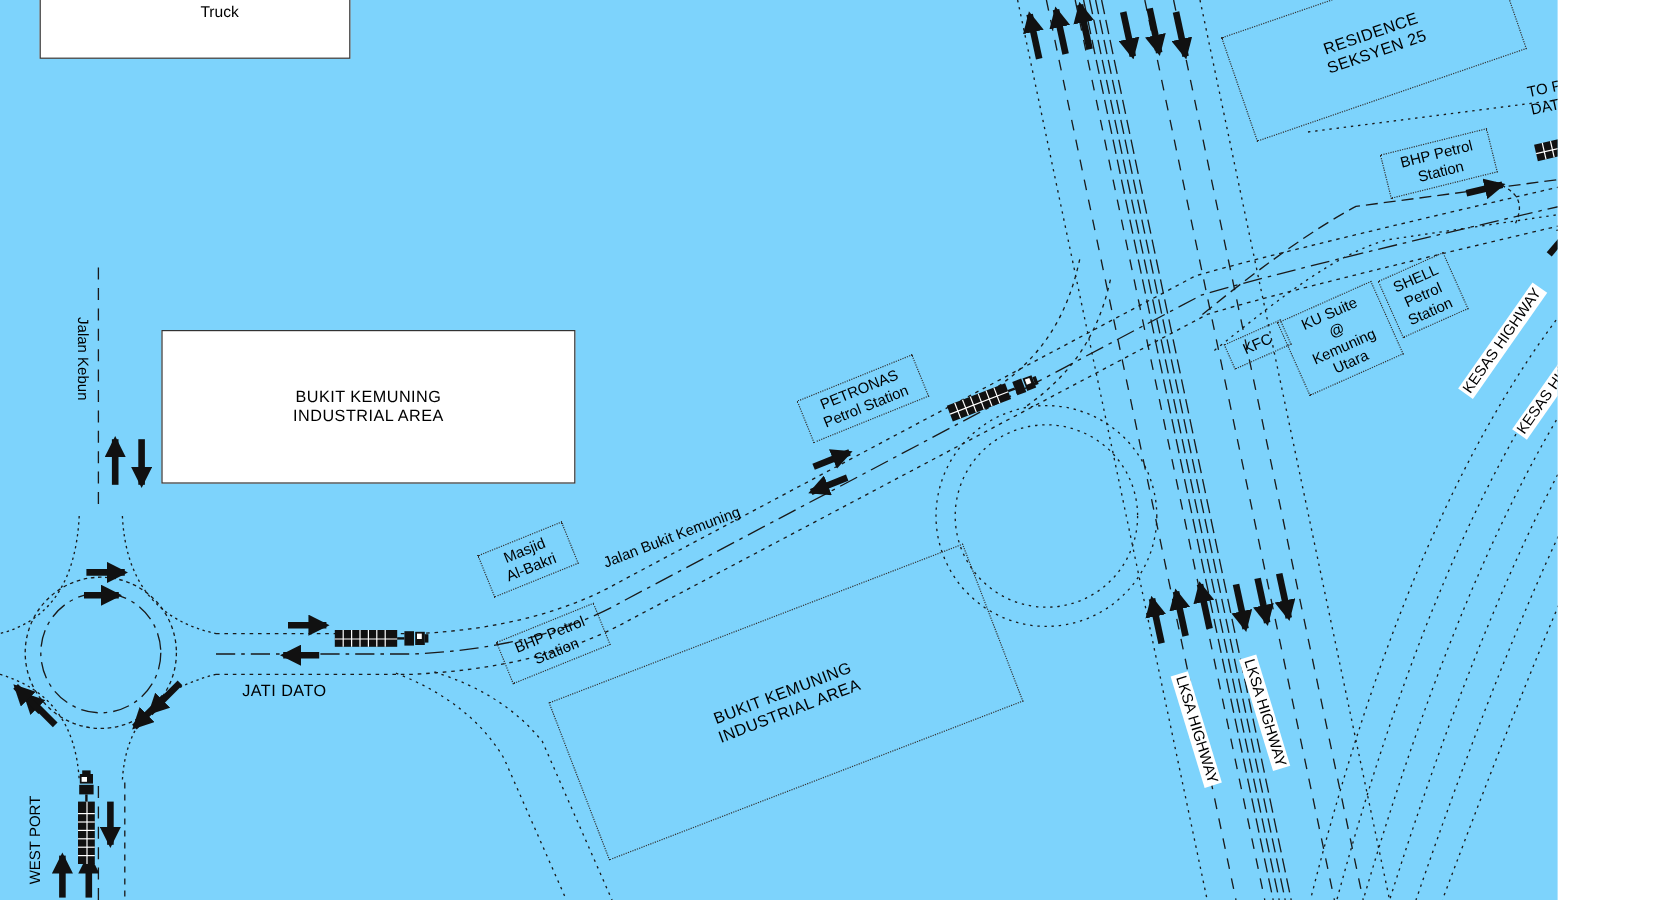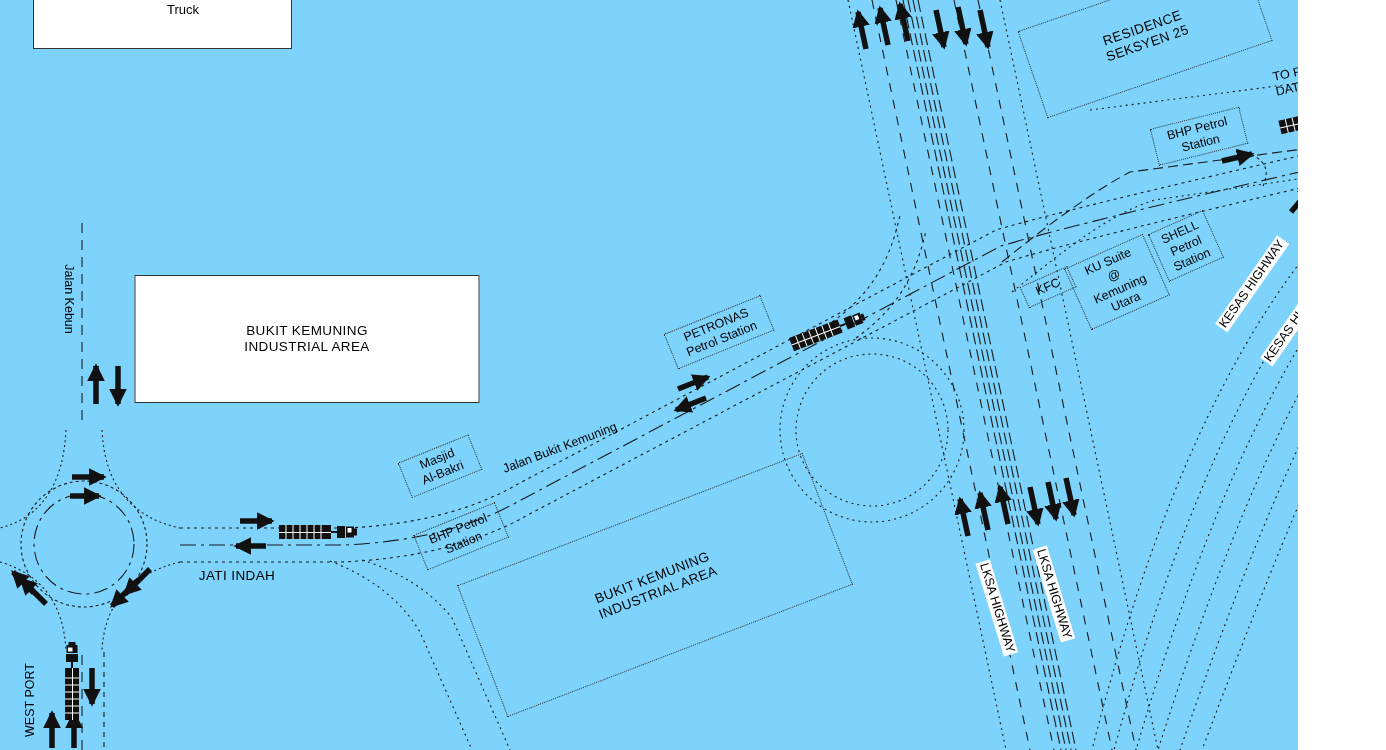--- a/index.html
+++ b/index.html
@@ -238,21 +238,21 @@
   <div class="lbl box" style="left:1186px;top:246px;--r:-24deg;width:48px">
     <div>SHELL</div>
     <div>Petrol</div>
     <div>Station</div>
   </div>
 
   <div class="lbl" style="left:69px;top:299px;--r:90deg">Jalan Kebun</div>
 
   <div class="lbl" style="left:560px;top:448px;--r:-21deg">Jalan Bukit Kemuning</div>
 
-  <div class="lbl big" style="left:237px;top:576px">JATI INDAH</div>
+  <div class="lbl big" style="left:237px;top:576px">JATI DATO</div>
 
   <div class="lbl" style="left:30px;top:700px;--r:-90deg">WEST PORT</div>
 
   <div class="lbl hwy" style="left:1252px;top:284px;--r:-55deg">KESAS HIGHWAY</div>
 
   <div class="lbl hwy" style="left:1297px;top:318px;--r:-55deg">KESAS HIGHWAY</div>
 
   <div class="lbl hwy" style="left:997px;top:608px;--r:73deg">LKSA HIGHWAY</div>
 
   <div class="lbl hwy" style="left:1054px;top:594px;--r:73deg">LKSA HIGHWAY</div>

